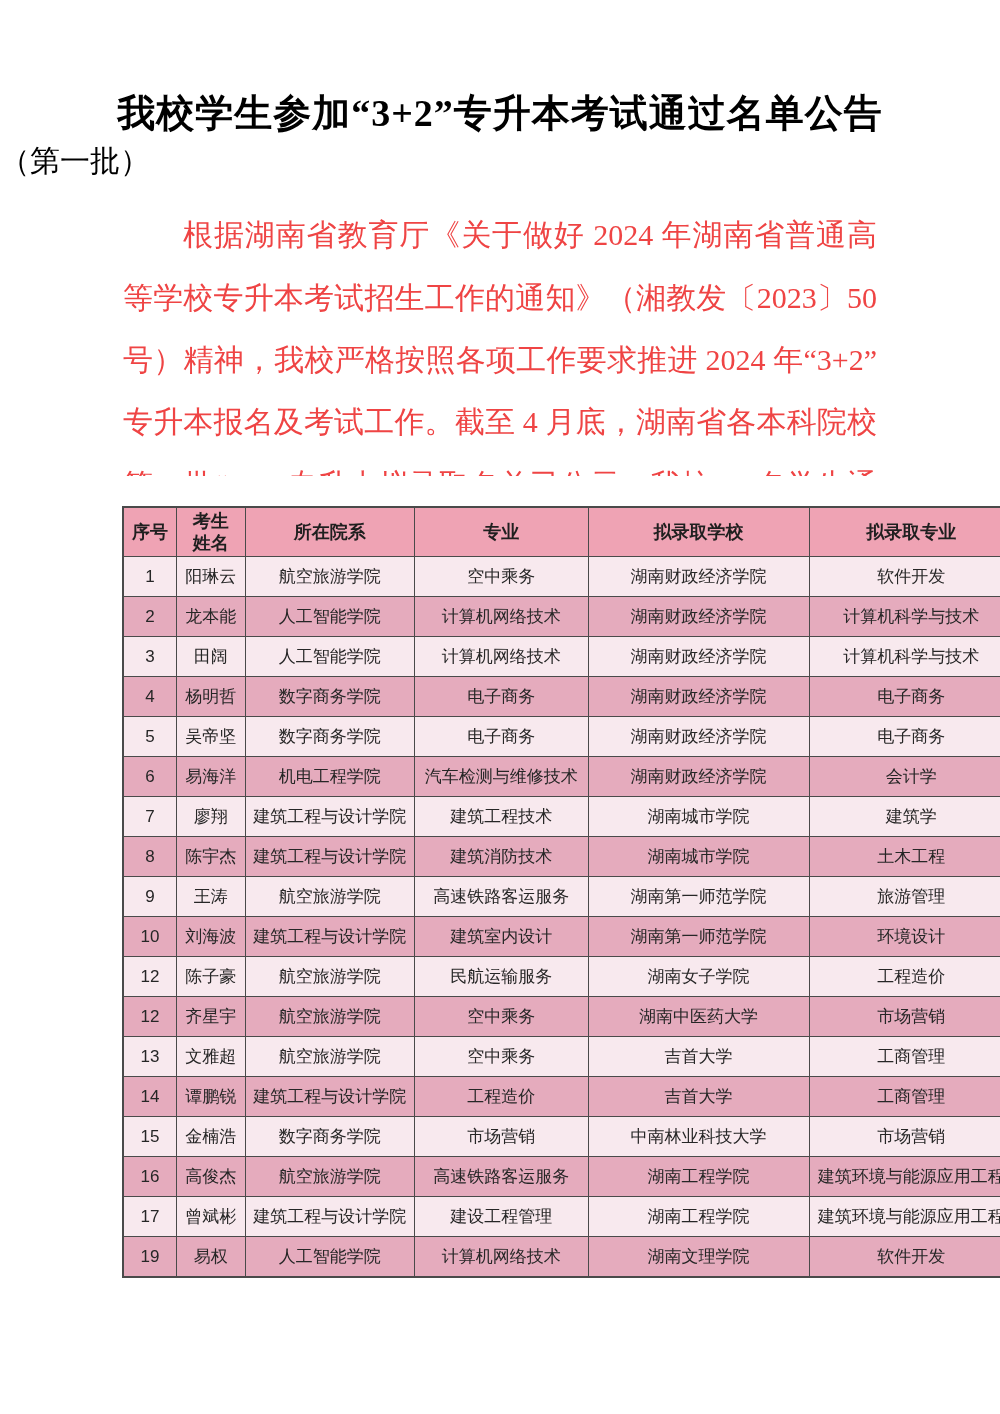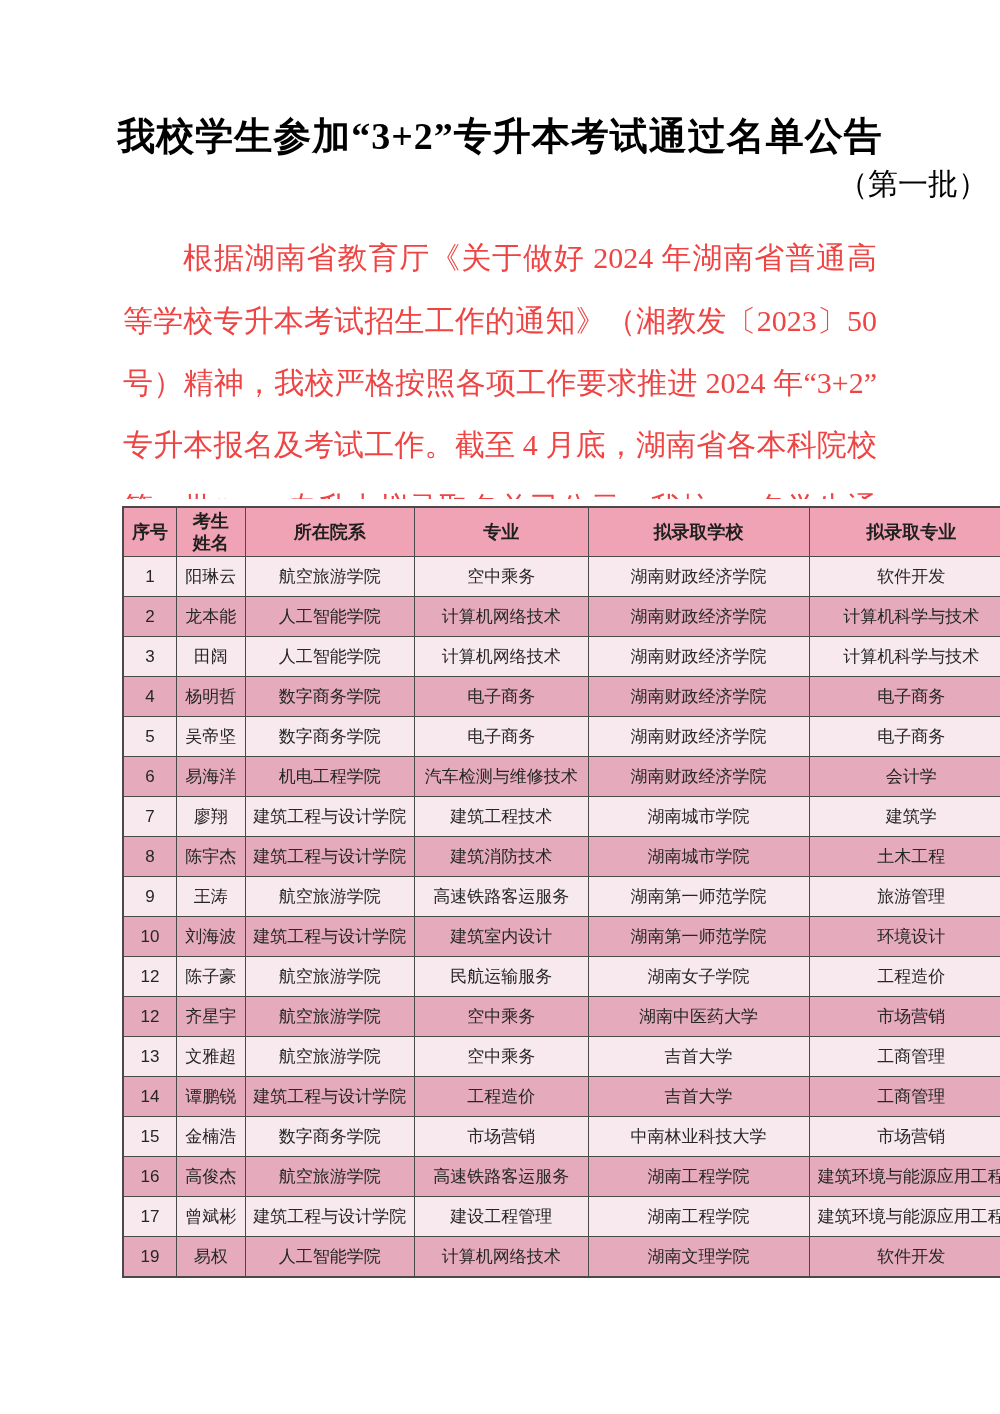--- a/index.html
+++ b/index.html
@@ -8,32 +8,32 @@
     width: 1000px;
     height: 1414px;
     margin: 0 auto;
     background: #ffffff;
     font-family: "Liberation Serif", serif;
     color: #1f1f1f;
     overflow: hidden;
   }
   .doc-title {
     margin: 0;
-    padding-top: 111px;
+    padding-top: 88px;
     text-align: center;
     font-family: "Liberation Serif", serif;
     font-weight: bold;
     font-size: 38px;
     line-height: 1.32;
     color: #000000;
     letter-spacing: 1px;
   }
   .doc-subtitle {
     margin: 2px 12px 0 0;
-    text-align: right;
+    text-align: left;
     font-size: 30px;
     line-height: 1.4;
     font-weight: normal;
     color: #000000;
   }
   .doc-paragraph {
     margin: 22px 123px 0 123px;
     height: 272px;
     overflow: hidden;
     font-size: 30px;

